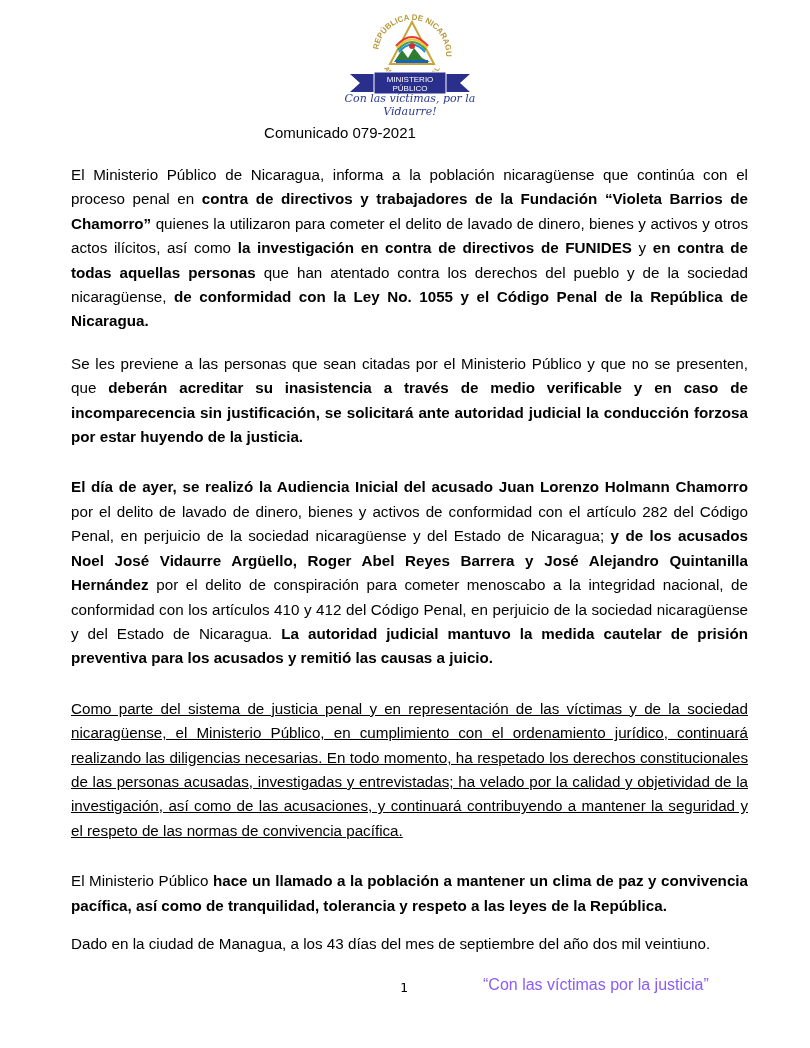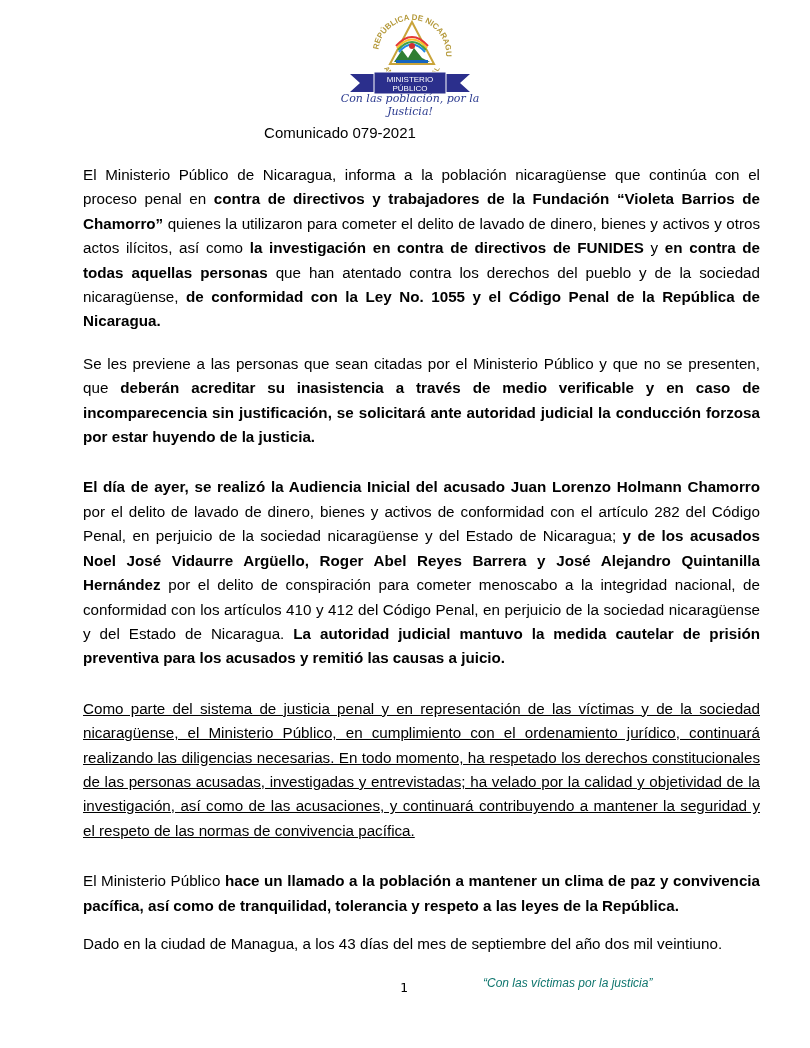--- a/index.html
+++ b/index.html
@@ -3,31 +3,31 @@
 <meta charset="utf-8">
 <style>
   html, body { margin: 0; padding: 0; background: #ffffff; }
   body { width: 810px; height: 1048px; position: relative; overflow: hidden;
          font-family: "Liberation Sans", "DejaVu Sans", sans-serif; color: #000; }
   .logo { position: absolute; left: 330px; top: 2px; width: 160px; height: 110px; }
   .logo svg { display: block; }
   .slogan-script { position: absolute; left: 330px; top: 92px; width: 160px; text-align: center;
                    font-family: "DejaVu Serif", serif; font-style: italic; font-size: 11px; color: #2b3a8f; }
   .title { position: absolute; top: 124px; left: 0; width: 680px; text-align: center; font-size: 15px; }
-  .body { position: absolute; left: 71px; top: 163px; width: 677px; font-size: 15.2px; line-height: 24.4px; margin-left: 12px; }
+  .body { position: absolute; left: 71px; top: 163px; width: 677px; font-size: 15.2px; line-height: 24.4px; }
   .body p { margin: 0; text-align: justify; }
   .p1 { }
   .p2 { margin-top: 18px !important; }
   .p3 { margin-top: 26px !important; }
   .p4 { margin-top: 26px !important; text-decoration: underline; }
   .p5 { margin-top: 26px !important; }
   .p6 { margin-top: 14px !important; }
   b { font-weight: bold; }
   .page-num { position: absolute; left: 400px; top: 980px; font-family: "DejaVu Sans Mono", monospace; font-size: 13px; }
-  .footer-slogan { position: absolute; left: 483px; top: 976px; font-style: italic; font-size: 12px; color: #0f766e; }
+  .footer-slogan { position: absolute; left: 483px; top: 976px; font-size: 16px; color: #8b5cf6; }
 </style>
 </head>
 <body>
 
 <div class="logo">
   <svg width="160" height="92" viewBox="0 0 160 92">
     <defs>
       <path id="arcTop" d="M 48 52 A 34 34 0 1 1 116 52"></path>
       <path id="arcBot" d="M 52 62 A 32 32 0 0 0 112 62"></path>
     </defs>
@@ -45,21 +45,21 @@
     <circle cx="82" cy="44" r="3" fill="#d32f2f"></circle>
     <polygon points="64,60 72,48 78,56 84,46 92,56 100,60" fill="#2e7d32"></polygon>
     <rect x="66" y="58" width="32" height="3" fill="#1565c0"></rect>
     <polygon points="20,72 46,72 46,90 20,90 30,81" fill="#2b2f8c"></polygon>
     <polygon points="140,72 114,72 114,90 140,90 130,81" fill="#2b2f8c"></polygon>
     <rect x="44" y="70" width="72" height="22" fill="#2b2f8c" stroke="#ffffff" stroke-width="1"></rect>
     <text x="80" y="80" font-size="8" fill="#ffffff" text-anchor="middle" font-family="Liberation Sans, sans-serif">MINISTERIO</text>
     <text x="80" y="89" font-size="8" fill="#ffffff" text-anchor="middle" font-family="Liberation Sans, sans-serif">PÚBLICO</text>
   </svg>
 </div>
-<div class="slogan-script">Con las población, por la Justicia!</div>
+<div class="slogan-script">Con las víctimas, por la Vidaurre!</div>
 
 <div class="title">Comunicado 079-2021</div>
 
 <div class="body">
   <p class="p1"><span>El Ministerio Público de Nicaragua, informa a la población nicaragüense que continúa con el proceso penal en </span><b>contra de directivos y trabajadores de la Fundación “Violeta Barrios de Chamorro”</b><span> quienes la utilizaron para cometer el delito de lavado de dinero, bienes y activos y otros actos ilícitos, así como </span><b>la investigación en contra de directivos de FUNIDES</b><span> y </span><b>en contra de todas aquellas personas</b><span> que han atentado contra los derechos del pueblo y de la sociedad nicaragüense, </span><b>de conformidad con la Ley No. 1055 y el Código Penal de la República de Nicaragua.</b></p>
   <p class="p2"><span>Se les previene a las personas que sean citadas por el Ministerio Público y que no se presenten, que </span><b>deberán acreditar su inasistencia a través de medio verificable y en caso de incomparecencia sin justificación, se solicitará ante autoridad judicial la conducción forzosa por estar huyendo de la justicia.</b></p>
   <p class="p3"><b>El día de ayer, se realizó la Audiencia Inicial del acusado Juan Lorenzo Holmann Chamorro</b><span> por el delito de lavado de dinero, bienes y activos de conformidad con el artículo 282 del Código Penal, en perjuicio de la sociedad nicaragüense y del Estado de Nicaragua; </span><b>y de los acusados Noel José Vidaurre Argüello, Roger Abel Reyes Barrera y José Alejandro Quintanilla Hernández</b><span> por el delito de conspiración para cometer menoscabo a la integridad nacional, de conformidad con los artículos 410 y 412 del Código Penal, en perjuicio de la sociedad nicaragüense y del Estado de Nicaragua. </span><b>La autoridad judicial mantuvo la medida cautelar de prisión preventiva para los acusados y remitió las causas a juicio.</b></p>
   <p class="p4"><span>Como parte del sistema de justicia penal y en representación de las víctimas y de la sociedad nicaragüense, el Ministerio Público, en cumplimiento con el ordenamiento jurídico, continuará realizando las diligencias necesarias. En todo momento, ha respetado los derechos constitucionales de las personas acusadas, investigadas y entrevistadas; ha velado por la calidad y objetividad de la investigación, así como de las acusaciones, y continuará contribuyendo a mantener la seguridad y el respeto de las normas de convivencia pacífica.</span></p>
   <p class="p5"><span>El Ministerio Público </span><b>hace un llamado a la población a mantener un clima de paz y convivencia pacífica, así como de tranquilidad, tolerancia y respeto a las leyes de la República.</b></p>
   <p class="p6"><span>Dado en la ciudad de Managua, a los 43 días del mes de septiembre del año dos mil veintiuno.</span></p>

